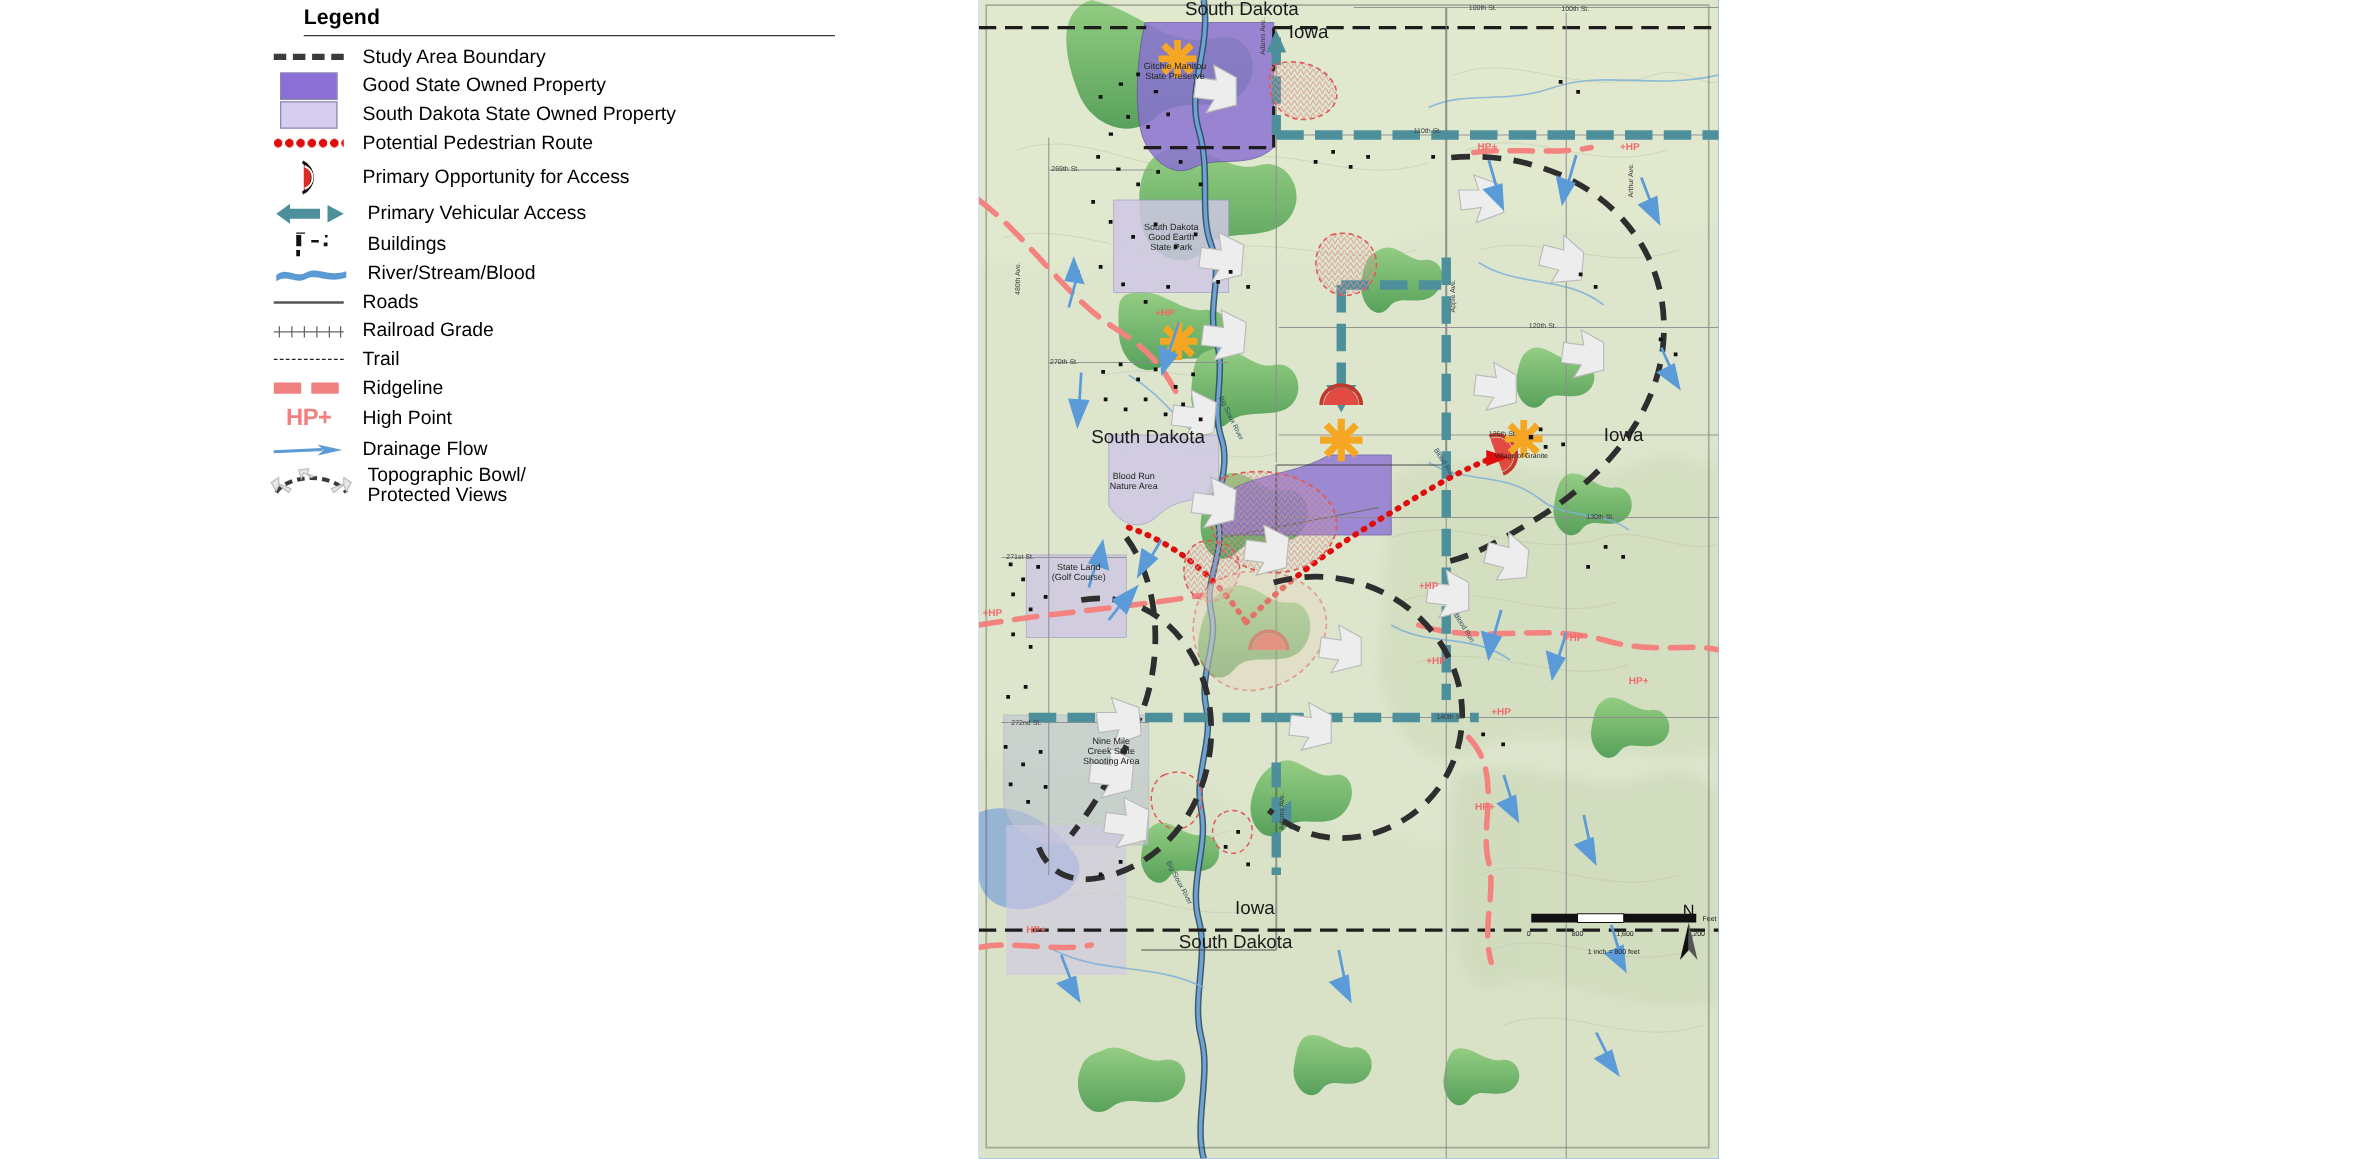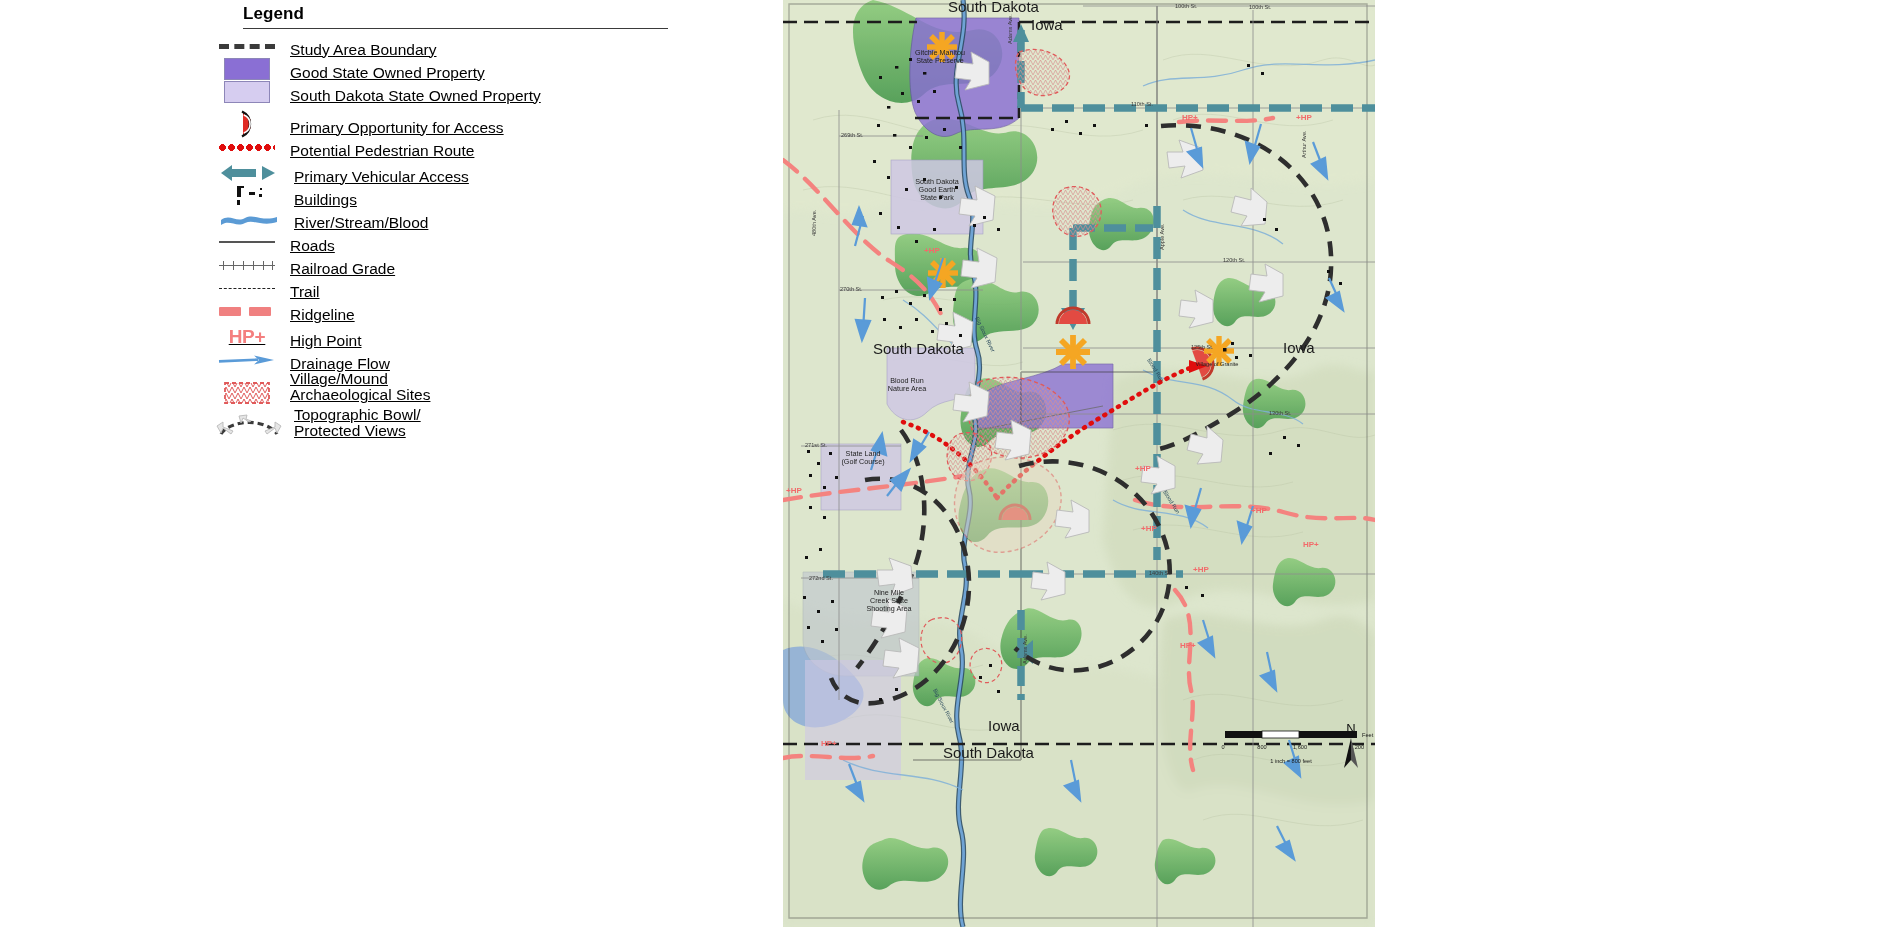--- a/index.html
+++ b/index.html
@@ -33,24 +33,23 @@
   #legend-rule {
     margin-top: 4px;
     margin-left: 37px;
     width: 425px;
     height: 1px;
     background: #3a3a3a;
   }
   .legend-list { margin-top: 5px; }
   .legend-row {
     display: flex;
-    align-items: flex-end;
+    align-items: center;
     min-height: 23px;
     position: relative;
-    text-decoration: underline;
   }
   .legend-sym {
     width: 82px;
     min-width: 82px;
     height: 22px;
     position: relative;
     display: flex;
     align-items: center;
     justify-content: center;
   }
@@ -147,36 +146,36 @@
         <div class="legend-label">Good State Owned Property</div>
       </div>
 
       <div class="legend-row">
         <div class="legend-sym">
           <div class="sym-swatch" style="background:#d6cdf0;"></div>
         </div>
         <div class="legend-label">South Dakota State Owned Property</div>
       </div>
 
+      <div class="legend-row">
+        <div class="legend-sym">
+          <div class="sym-dotline"></div>
+        </div>
+        <div class="legend-label">Potential Pedestrian Route</div>
+      </div>
+
       <div class="legend-row" style="min-height:32px">
         <div class="legend-sym">
           <svg class="sym-access" viewBox="0 0 30 30">
             <path d="M11 3 A13 13 0 0 1 11 27 Z" fill="#e02b25"></path>
             <path d="M10 2.5 A13.8 13.8 0 0 1 10 27.5" fill="none" stroke="#111" stroke-width="2.4"></path>
             <path d="M11.8 6 A9.6 9.6 0 0 1 11.8 24" fill="none" stroke="#fff" stroke-width="1.6"></path>
           </svg>
         </div>
         <div class="legend-label">Primary Opportunity for Access</div>
-      </div>
-
-      <div class="legend-row">
-        <div class="legend-sym">
-          <div class="sym-dotline"></div>
-        </div>
-        <div class="legend-label">Potential Pedestrian Route</div>
       </div>
 
 
       <div class="legend-row" style="min-height:26px">
         <div class="legend-sym" style="width:86px;min-width:86px">
           <svg class="sym-veh" viewBox="0 0 62 20">
             <path d="M14 6 h24 v8 h-24 z" fill="#4e8f9c"></path>
             <path d="M14 2 L3 10 L14 18 z" fill="#4e8f9c"></path>
             <path d="M44 3 L57 10 L44 17 z" fill="#4e8f9c"></path>
           </svg>
@@ -258,35 +257,20 @@
       <div class="legend-row">
         <div class="legend-sym">
           <svg class="sym-drain" viewBox="0 0 58 14">
             <path d="M1 8.4 L40 6.6" stroke="#5a9bd8" stroke-width="2.6" fill="none"></path>
             <path d="M36 2.6 L56 7 L36 11.4 L41 7 Z" fill="#5a9bd8"></path>
           </svg>
         </div>
         <div class="legend-label">Drainage Flow</div>
       </div>
 
-      <div class="legend-row" style="min-height:32px">
-        <div class="legend-sym">
-          <svg class="sym-village" viewBox="0 0 48 24">
-            <defs>
-              <pattern id="hatchv" width="6" height="6" patternUnits="userSpaceOnUse">
-                <path d="M0 6 L3 0 L6 6" fill="none" stroke="#e05a5a" stroke-width="1"></path>
-              </pattern>
-            </defs>
-            <rect x="2" y="2" width="44" height="20" fill="url(#hatchv)"></rect>
-            <rect x="2" y="2" width="44" height="20" fill="none" stroke="#e05a5a" stroke-width="1.8" stroke-dasharray="4 3"></rect>
-          </svg>
-        </div>
-        <div class="legend-label two-line">Village/Mound
-Archaeological Sites</div>
-      </div>
 
       <div class="legend-row" style="min-height:36px">
         <div class="legend-sym" style="width:86px;min-width:86px">
           <svg class="sym-bowl" viewBox="0 0 72 30">
             <path d="M8 20 A30 18 0 0 1 64 20" fill="none" stroke="#3b3b3b" stroke-width="3.2" stroke-dasharray="6 4"></path>
             <path d="M18 20 L10 14 L8 19 L4 12 L10 8 L10 13 L20 17 Z" fill="#e6e6e6" stroke="#b9b9b9" stroke-width=".9"></path>
             <path d="M36 8 L30 4 L28 9 L26 2 L34 1 L33 5 L38 7 Z" fill="#e6e6e6" stroke="#b9b9b9" stroke-width=".9"></path>
             <path d="M54 20 L62 14 L64 19 L68 12 L62 8 L62 13 L52 17 Z" fill="#e6e6e6" stroke="#b9b9b9" stroke-width=".9"></path>
           </svg>
         </div>

